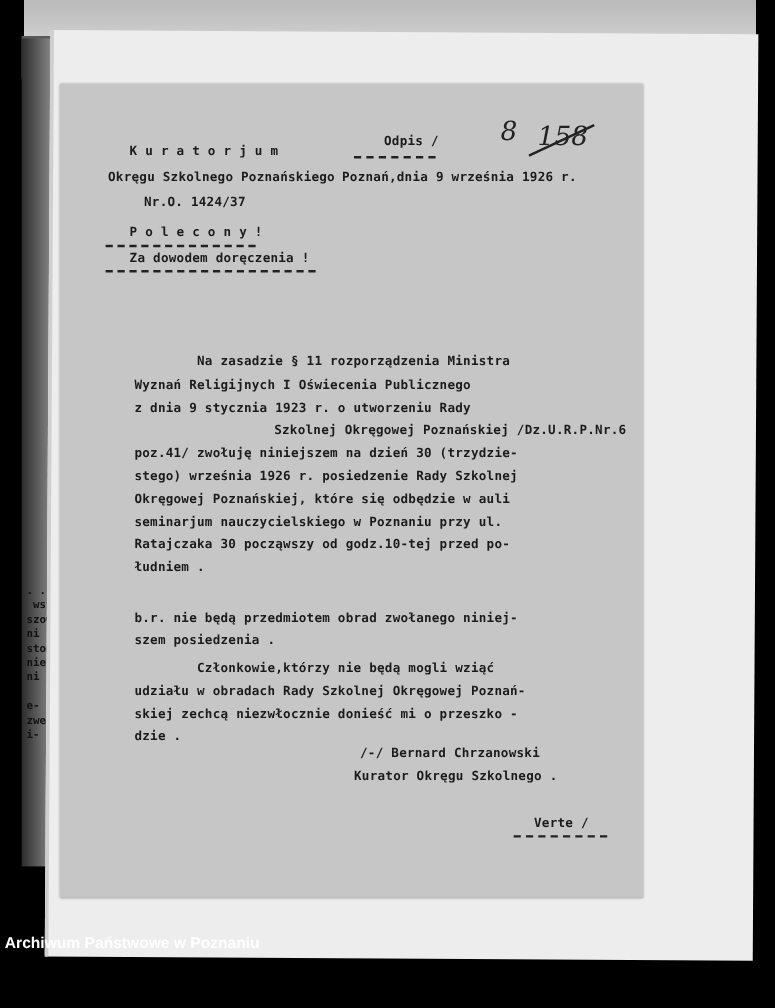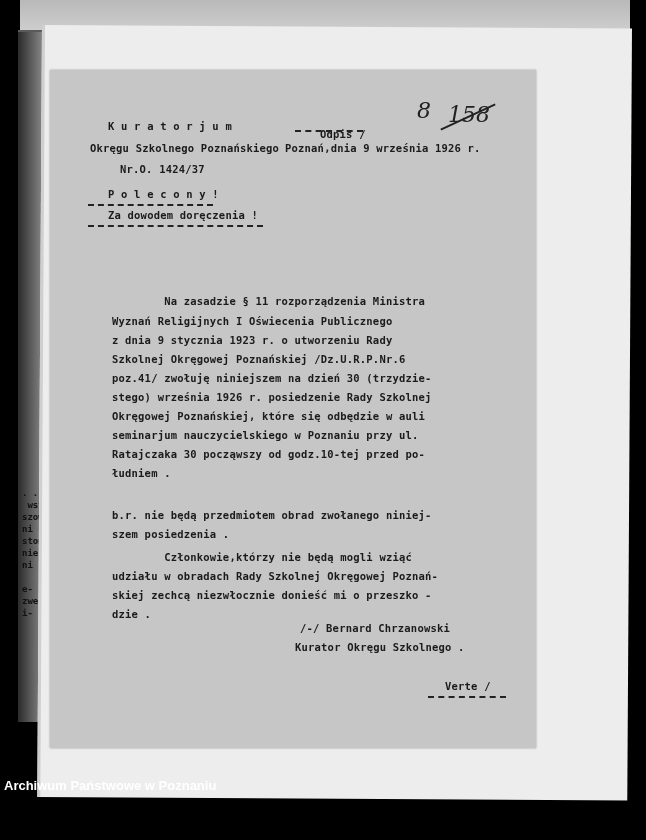--- a/index.html
+++ b/index.html
@@ -45,37 +45,37 @@
 zwe
 i-</div>
 
   <div class="outer-page"></div>
 
   <div class="inner-doc">
     <div class="t" style="left:58px;top:50px;">K u r a t o r j u m</div>
     <div class="t" style="left:40px;top:72px;text-align:center;">Okręgu Szkolnego Poznańskiego</div>
     <div class="t" style="left:70px;top:93px;">Nr.O. 1424/37</div>
 
-    <div class="t" style="left:270px;top:58px;">Odpis /</div>
+    <div class="t" style="left:270px;top:42px;">Odpis /</div>
     <div class="dash" style="left:245px;top:60px;width:68px;"></div>
     <div class="t" style="left:235px;top:72px;">Poznań,dnia 9 września 1926 r.</div>
 
     <div class="hand" style="left:367px;top:28px;">8</div>
     <div class="hand" style="left:398px;top:32px;">158</div>
     <div class="strike" style="left:388px;top:46px;"></div>
 
     <div class="t" style="left:58px;top:118px;">P o l e c o n y !</div>
     <div class="dash" style="left:38px;top:134px;width:125px;"></div>
     <div class="t" style="left:58px;top:139px;">Za dowodem doręczenia !</div>
     <div class="dash" style="left:38px;top:155px;width:175px;"></div>
 
     <div class="t para" style="top:225px;">        Na zasadzie § 11 rozporządzenia Ministra</div>
     <div class="t para" style="top:245px;">Wyznań Religijnych I Oświecenia Publicznego</div>
     <div class="t para" style="top:264px;">z dnia 9 stycznia 1923 r. o utworzeniu Rady</div>
-    <div class="t para" style="top:283px;">Szkolnej Okręgowej Poznańskiej /Dz.U.R.P.Nr.6</div>
+    <div class="t para" style="top:283px;text-align:right;">Szkolnej Okręgowej Poznańskiej /Dz.U.R.P.Nr.6</div>
     <div class="t para" style="top:302px;">poz.41/ zwołuję niniejszem na dzień 30 (trzydzie-</div>
     <div class="t para" style="top:321px;">stego) września 1926 r. posiedzenie Rady Szkolnej</div>
     <div class="t para" style="top:340px;">Okręgowej Poznańskiej, które się odbędzie w auli</div>
     <div class="t para" style="top:359px;">seminarjum nauczycielskiego w Poznaniu przy ul.</div>
     <div class="t para" style="top:378px;">Ratajczaka 30 począwszy od godz.10-tej przed po-</div>
     <div class="t para" style="top:397px;">łudniem .</div>
     <div class="t para" style="top:439px;">b.r. nie będą przedmiotem obrad zwołanego niniej-</div>
     <div class="t para" style="top:458px;">szem posiedzenia .</div>
     <div class="t para" style="top:481px;">        Członkowie,którzy nie będą mogli wziąć</div>
     <div class="t para" style="top:500px;">udziału w obradach Rady Szkolnej Okręgowej Poznań-</div>

